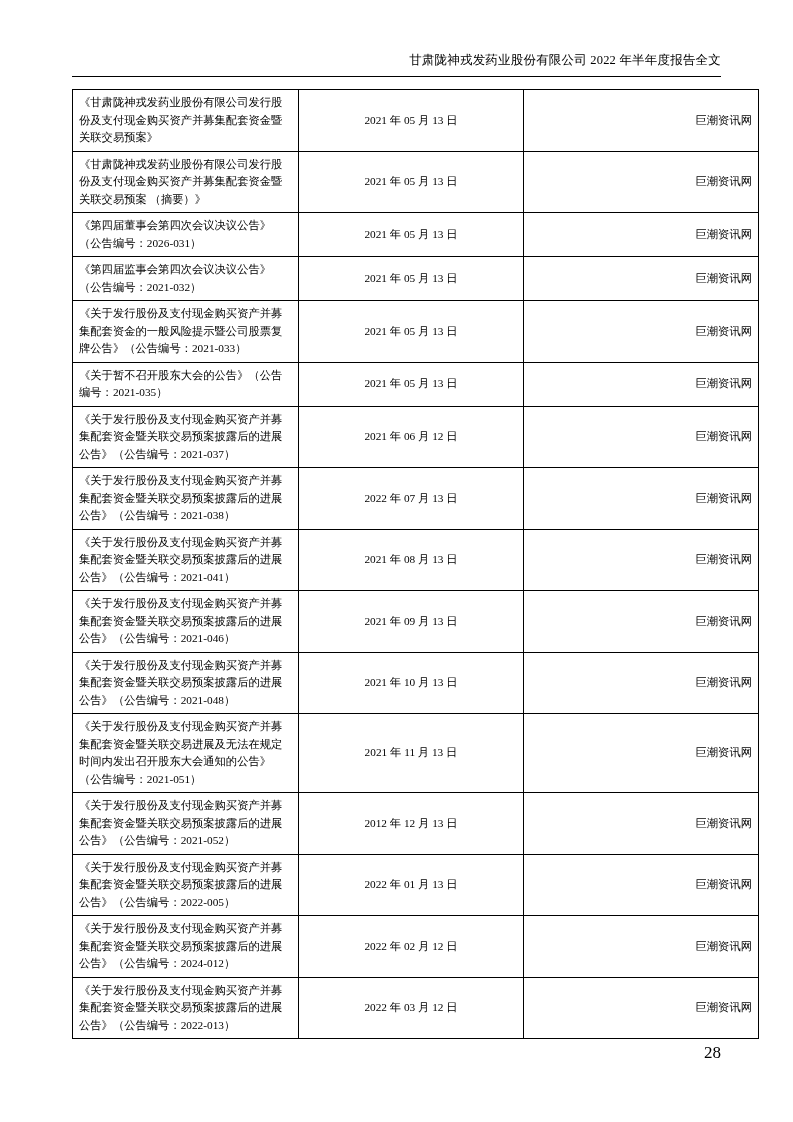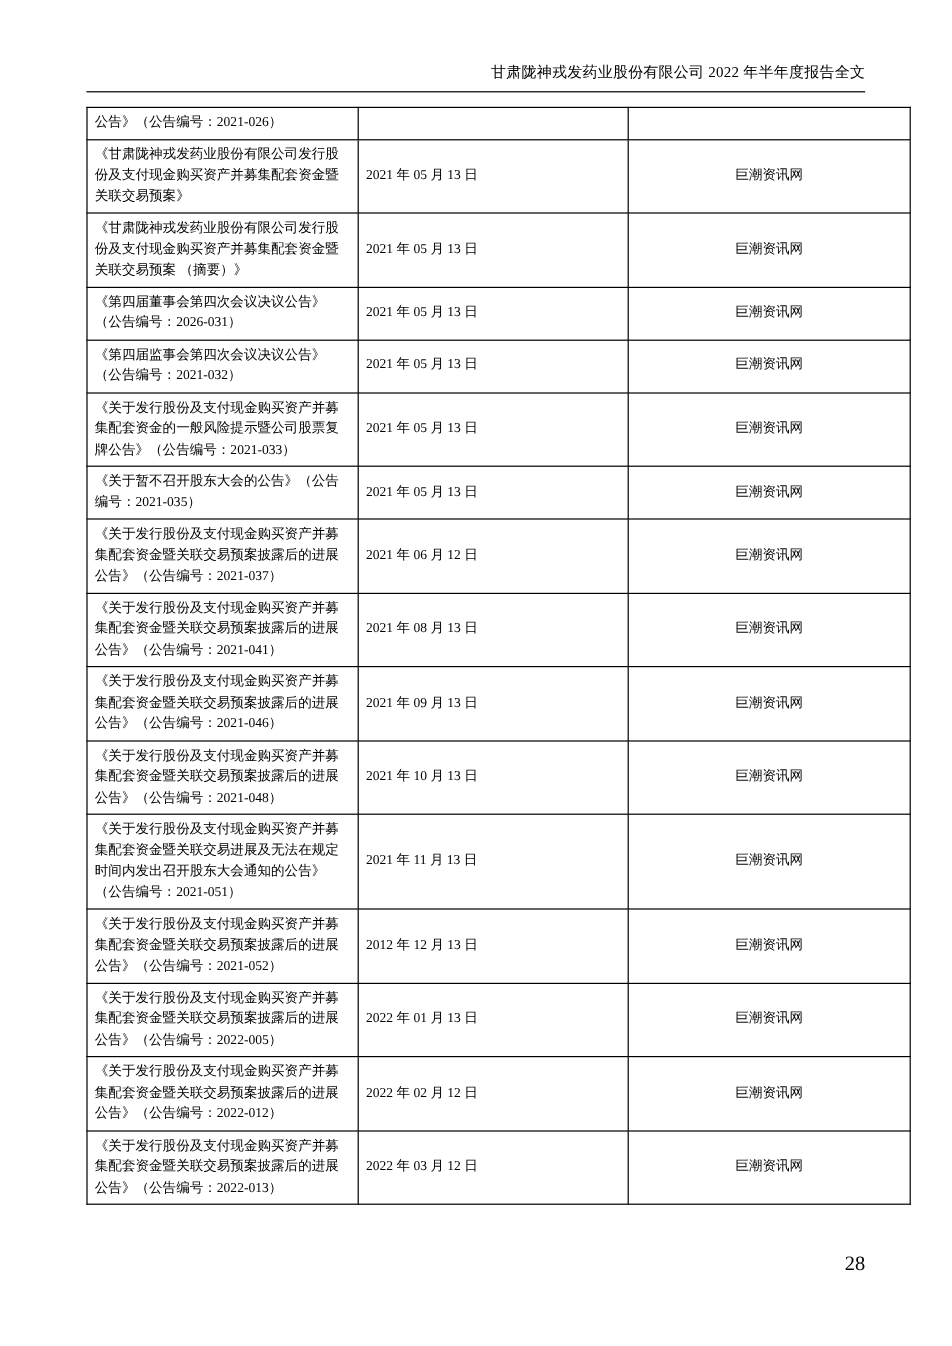--- a/index.html
+++ b/index.html
@@ -54,47 +54,43 @@
     line-height: 1.55;
     padding: 4px 6px;
     word-break: break-all;
   }
   td.c-title {
     width: 213px;
     text-align: left;
   }
   td.c-date {
     width: 212px;
+    text-align: center;
   }
   td.c-site {
     width: 222px;
-    text-align: center;
+    text-align: right;
   }
   .page-number {
     position: absolute;
     right: 72px;
     top: 1043px;
     font-size: 17px;
   }
 </style>
 </head>
 <body>
 
 <div class="page">
 
   <div class="header">甘肃陇神戎发药业股份有限公司 2022 年半年度报告全文</div>
   <div class="header-rule"></div>
 
   <table class="doc-table">
     <tbody>
-        <tr>
-          <td class="c-title">公告》（公告编号：2021-026）</td>
-          <td class="c-date"></td>
-          <td class="c-site"></td>
-        </tr>
         <tr>
           <td class="c-title">《甘肃陇神戎发药业股份有限公司发行股份及支付现金购买资产并募集配套资金暨关联交易预案》</td>
           <td class="c-date">2021 年 05 月 13 日</td>
           <td class="c-site">巨潮资讯网</td>
         </tr>
         <tr>
           <td class="c-title">《甘肃陇神戎发药业股份有限公司发行股份及支付现金购买资产并募集配套资金暨关联交易预案 （摘要）》</td>
           <td class="c-date">2021 年 05 月 13 日</td>
           <td class="c-site">巨潮资讯网</td>
         </tr>
@@ -117,20 +113,25 @@
           <td class="c-title">《关于暂不召开股东大会的公告》（公告编号：2021-035）</td>
           <td class="c-date">2021 年 05 月 13 日</td>
           <td class="c-site">巨潮资讯网</td>
         </tr>
         <tr>
           <td class="c-title">《关于发行股份及支付现金购买资产并募集配套资金暨关联交易预案披露后的进展公告》（公告编号：2021-037）</td>
           <td class="c-date">2021 年 06 月 12 日</td>
           <td class="c-site">巨潮资讯网</td>
         </tr>
         <tr>
+          <td class="c-title">《关于发行股份及支付现金购买资产并募集配套资金暨关联交易预案披露后的进展公告》（公告编号：2021-038）</td>
+          <td class="c-date">2022 年 07 月 13 日</td>
+          <td class="c-site">巨潮资讯网</td>
+        </tr>
+        <tr>
           <td class="c-title">《关于发行股份及支付现金购买资产并募集配套资金暨关联交易预案披露后的进展公告》（公告编号：2021-041）</td>
           <td class="c-date">2021 年 08 月 13 日</td>
           <td class="c-site">巨潮资讯网</td>
         </tr>
         <tr>
           <td class="c-title">《关于发行股份及支付现金购买资产并募集配套资金暨关联交易预案披露后的进展公告》（公告编号：2021-046）</td>
           <td class="c-date">2021 年 09 月 13 日</td>
           <td class="c-site">巨潮资讯网</td>
         </tr>
         <tr>
@@ -147,21 +148,21 @@
           <td class="c-title">《关于发行股份及支付现金购买资产并募集配套资金暨关联交易预案披露后的进展公告》（公告编号：2021-052）</td>
           <td class="c-date">2012 年 12 月 13 日</td>
           <td class="c-site">巨潮资讯网</td>
         </tr>
         <tr>
           <td class="c-title">《关于发行股份及支付现金购买资产并募集配套资金暨关联交易预案披露后的进展公告》（公告编号：2022-005）</td>
           <td class="c-date">2022 年 01 月 13 日</td>
           <td class="c-site">巨潮资讯网</td>
         </tr>
         <tr>
-          <td class="c-title">《关于发行股份及支付现金购买资产并募集配套资金暨关联交易预案披露后的进展公告》（公告编号：2022-012）</td>
+          <td class="c-title">《关于发行股份及支付现金购买资产并募集配套资金暨关联交易预案披露后的进展公告》（公告编号：2024-012）</td>
           <td class="c-date">2022 年 02 月 12 日</td>
           <td class="c-site">巨潮资讯网</td>
         </tr>
         <tr>
           <td class="c-title">《关于发行股份及支付现金购买资产并募集配套资金暨关联交易预案披露后的进展公告》（公告编号：2022-013）</td>
           <td class="c-date">2022 年 03 月 12 日</td>
           <td class="c-site">巨潮资讯网</td>
         </tr>
       </tbody>
   </table>

